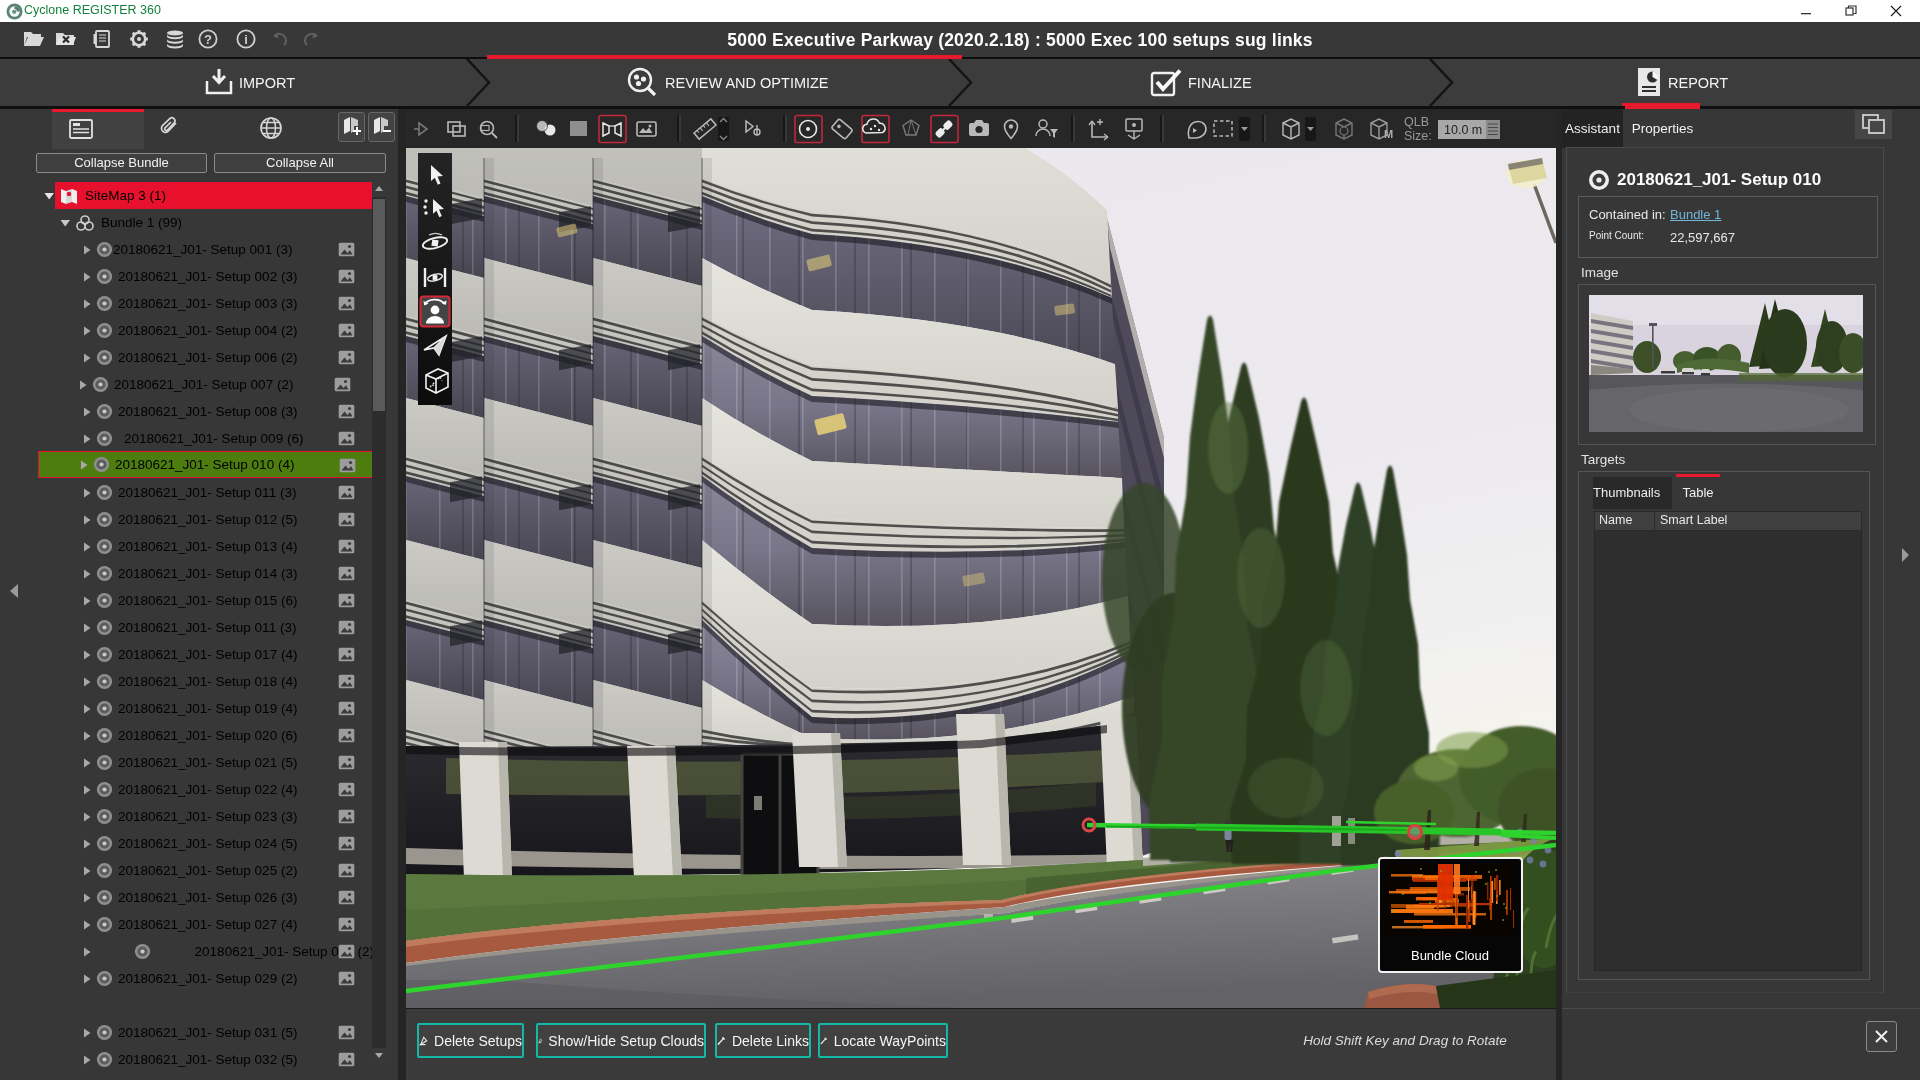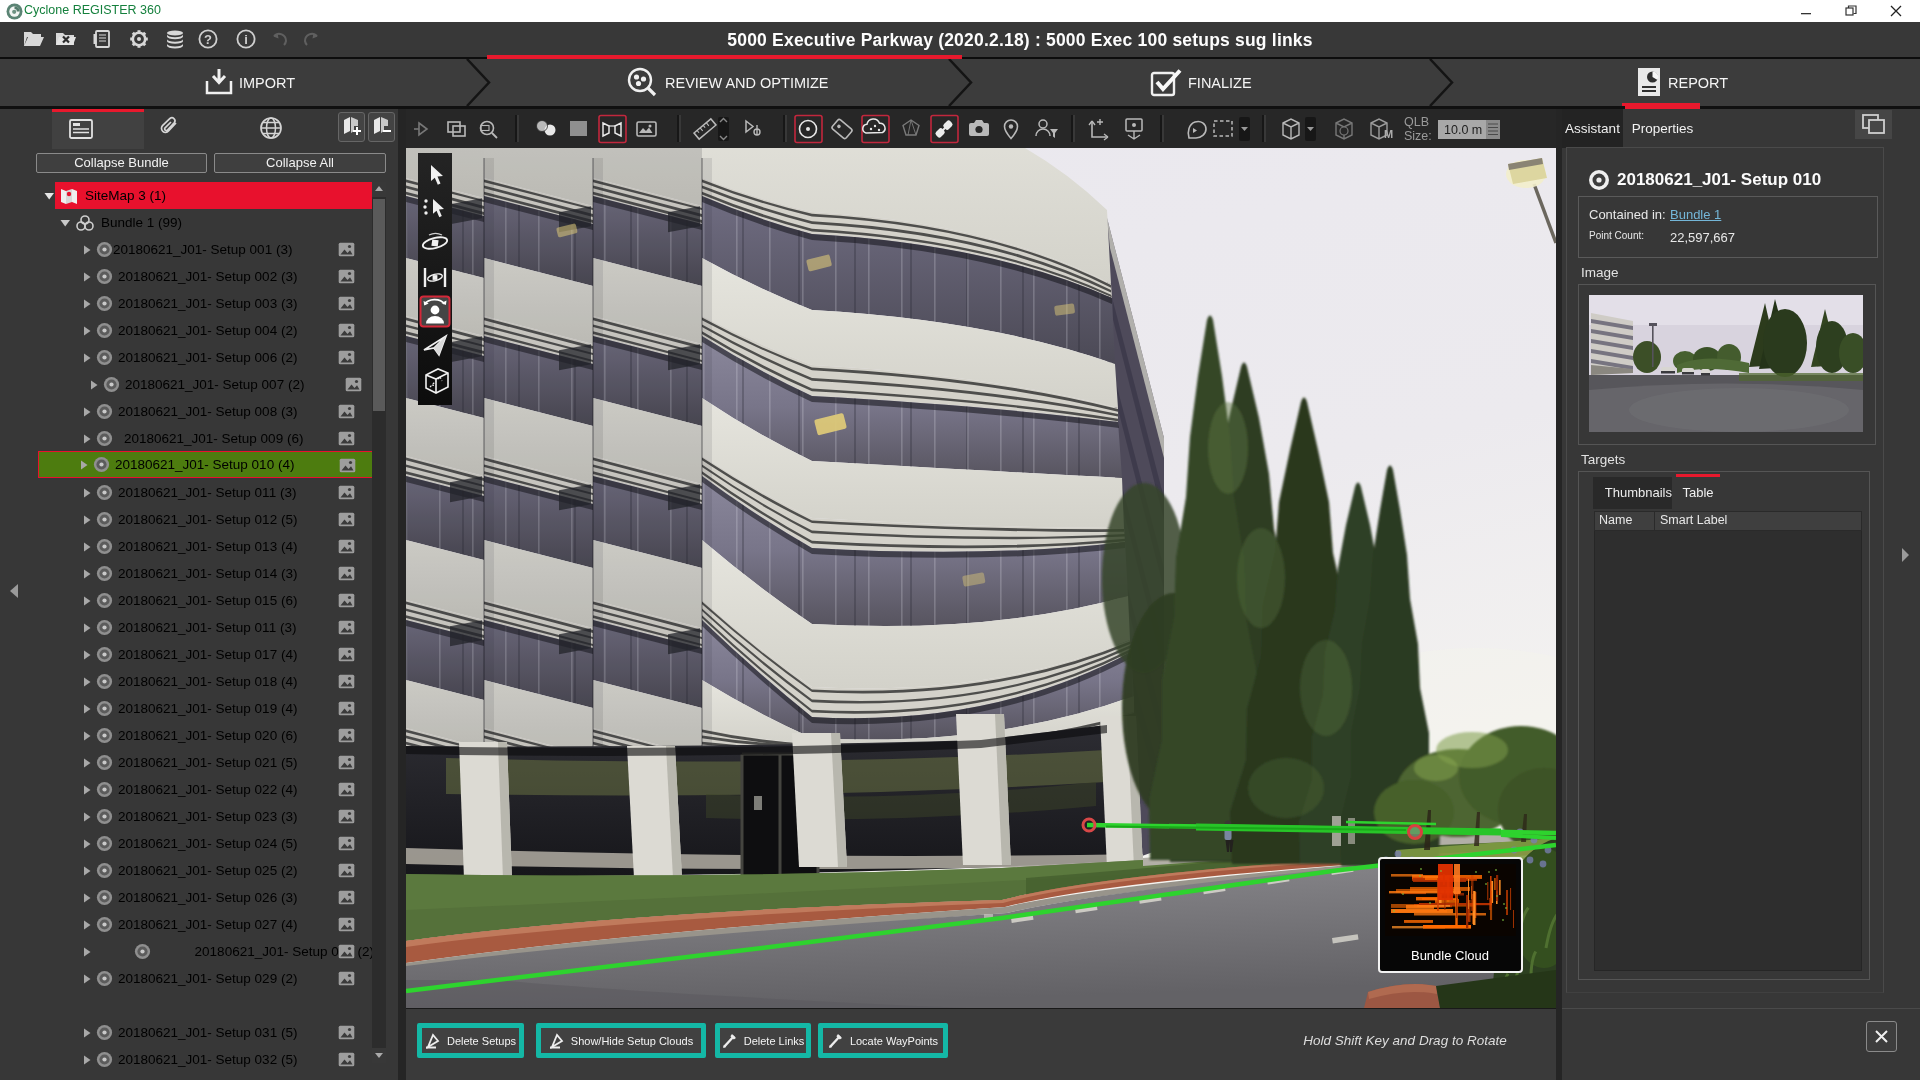--- a/index.html
+++ b/index.html
@@ -18,22 +18,22 @@
 #vtoolbar{left:406px;top:109px;width:1150px;height:39px;background:#272727;}
 #viewport{left:406px;top:148px;width:1150px;height:860px;background:#e9e7ec;}
 #bottombar{left:406px;top:1008px;width:1150px;height:72px;background:#3a3a3a;border-top:1px solid #191919;}
 #gutterR{left:1556px;top:109px;width:6px;height:971px;background:#252525;}
 #rightpanel{left:1562px;top:109px;width:358px;height:899px;background:#373737;}
 #rightbottom{left:1562px;top:1008px;width:358px;height:72px;background:#373737;border-top:1px solid #4a4a4a;}
 .wbtn{position:absolute;top:0px;height:22px;width:30px;text-align:center;font-size:13px;color:#222;line-height:20px;}
 .row{position:absolute;height:27px;display:flex;align-items:center;}
 .btn{position:absolute;background:#3f3f3f;border:1px solid #8a8a8a;border-radius:2px;
   color:#f2f2f2;font-size:13px;text-align:center;}
-.bbtn{position:absolute;top:1023px;height:35px;background:#414141;border:5px solid #14b8a6;
-  border-radius:2px;color:#f4f4f4;font-size:11px;display:flex;align-items:center;
+.bbtn{position:absolute;top:1023px;height:35px;background:#414141;border:2px solid #14b8a6;
+  border-radius:2px;color:#f4f4f4;font-size:14px;display:flex;align-items:center;
   justify-content:center;gap:5px;white-space:nowrap;}
 </style></head>
 <body>
 
 <div id="titlebar" class="abs">
  <svg class="abs" style="left:6px;top:3px" width="17" height="17" viewBox="0 0 17 17">
   <circle cx="8.5" cy="8.5" r="8" fill="#5b8474"></circle>
   <circle cx="8.5" cy="8.5" r="5.2" fill="#f2f5f3"></circle>
   <path d="M8.5,3.2 A5.3,5.3 0 0 1 13.8,8.5 L10.9,8.5 A2.4,2.4 0 0 0 8.5,6.1 Z" fill="#537b6b"></path>
   <circle cx="8.2" cy="8.8" r="2.1" fill="#6d9282"></circle>
@@ -285,21 +285,21 @@
           <circle cx="8.5" cy="8.5" r="5.1" fill="#5c5c5c"></circle>
           <circle cx="8.5" cy="8.5" r="2.1" fill="#c9c9c9"></circle>
         </svg>
  <span style="margin-left:5px;font-size:13.5px;">20180621_J01- Setup 006 (2)</span>
  <span style="position:absolute;left:278px;top:6px;"><svg width="17" height="15" viewBox="0 0 17 15">
             <rect x="0.7" y="0.7" width="15.6" height="13.6" rx="1.5" fill="#9d9d9d"></rect>
             <path d="M2.5,12.5 l4,-5 l3,3.4 l2.5,-2.6 l2.5,4.2 z" fill="#3b3b3b"></path>
             <circle cx="11.5" cy="4.5" r="1.6" fill="#3b3b3b"></circle>
           </svg></span>
       </div>
-      <div class="row" style="left:67px;top:371px;width:314px;align-items:center;">
+      <div class="row" style="left:56px;top:371px;width:314px;align-items:center;">
  <svg width="10" height="12" style="margin-left:22px">
           <path d="M2,1.5 L8.5,6 L2,10.5 z" fill="#a8a8a8"></path>
         </svg>
  <svg width="17" height="17" style="margin-left:4px" viewBox="0 0 17 17">
           <circle cx="8.5" cy="8.5" r="7.6" fill="#8f8f8f"></circle>
           <circle cx="8.5" cy="8.5" r="5.1" fill="#5c5c5c"></circle>
           <circle cx="8.5" cy="8.5" r="2.1" fill="#c9c9c9"></circle>
         </svg>
  <span style="margin-left:5px;font-size:13.5px;">20180621_J01- Setup 007 (2)</span>
  <span style="position:absolute;left:278px;top:6px;"><svg width="17" height="15" viewBox="0 0 17 15">
@@ -1368,21 +1368,21 @@
       <rect x="60" y="28" width="8" height="3" fill="#55525c"></rect>
       <rect x="72" y="72" width="14" height="6" rx="2" fill="#d8d6d2"></rect>
       <rect x="72" y="76" width="14" height="2.5" fill="#3a3a3e"></rect>
       <rect x="93" y="73" width="12" height="6" rx="2" fill="#d8d6d2"></rect>
       <rect x="93" y="77" width="12" height="2.5" fill="#3a3a3e"></rect>
       <rect x="112" y="74" width="9" height="6" rx="2" fill="#d8d6d2"></rect>
       <rect x="112" y="78" width="9" height="2.5" fill="#3a3a3e"></rect>
     </svg></div>
 <div class="abs" style="left:1581px;top:452px;font-size:13.5px;color:#e2e2e2;">Targets</div>
 <div class="abs" style="left:1578px;top:471px;width:292px;height:509px;border:1px solid #555;"></div>
-<div class="abs" style="left:1593px;top:477px;width:79px;height:32px;background:#292929;color:#ececec;font-size:13px;line-height:32px;text-align:right;">Thumbnails</div>
+<div class="abs" style="left:1593px;top:477px;width:79px;height:32px;background:#292929;color:#ececec;font-size:13px;line-height:32px;text-align:left;">Thumbnails</div>
 <div class="abs" style="left:1676px;top:474px;width:44px;height:3px;background:#e8192d;"></div>
 <div class="abs" style="left:1672px;top:477px;width:52px;height:32px;color:#f0f0f0;font-size:13px;line-height:32px;text-align:center;">Table</div>
 <div class="abs" style="left:1594px;top:511px;width:268px;height:20px;background:#3f3f3f;border:1px solid #2a2a2a;"></div>
 <div class="abs" style="left:1599px;top:513px;font-size:12.5px;color:#e8e8e8;">Name</div>
 <div class="abs" style="left:1654px;top:511px;width:1px;height:20px;background:#2a2a2a;"></div>
 <div class="abs" style="left:1660px;top:513px;font-size:12.5px;color:#e8e8e8;">Smart Label</div>
 <div class="abs" style="left:1594px;top:531px;width:268px;height:440px;background:#2e2e2e;border:1px solid #262626;border-top:none;"></div>
 <svg class="abs" style="left:1900px;top:547px" width="10" height="16">
     <path d="M2,1 L9,8 L2,15 z" fill="#9a9a9a"></path>
   </svg>

